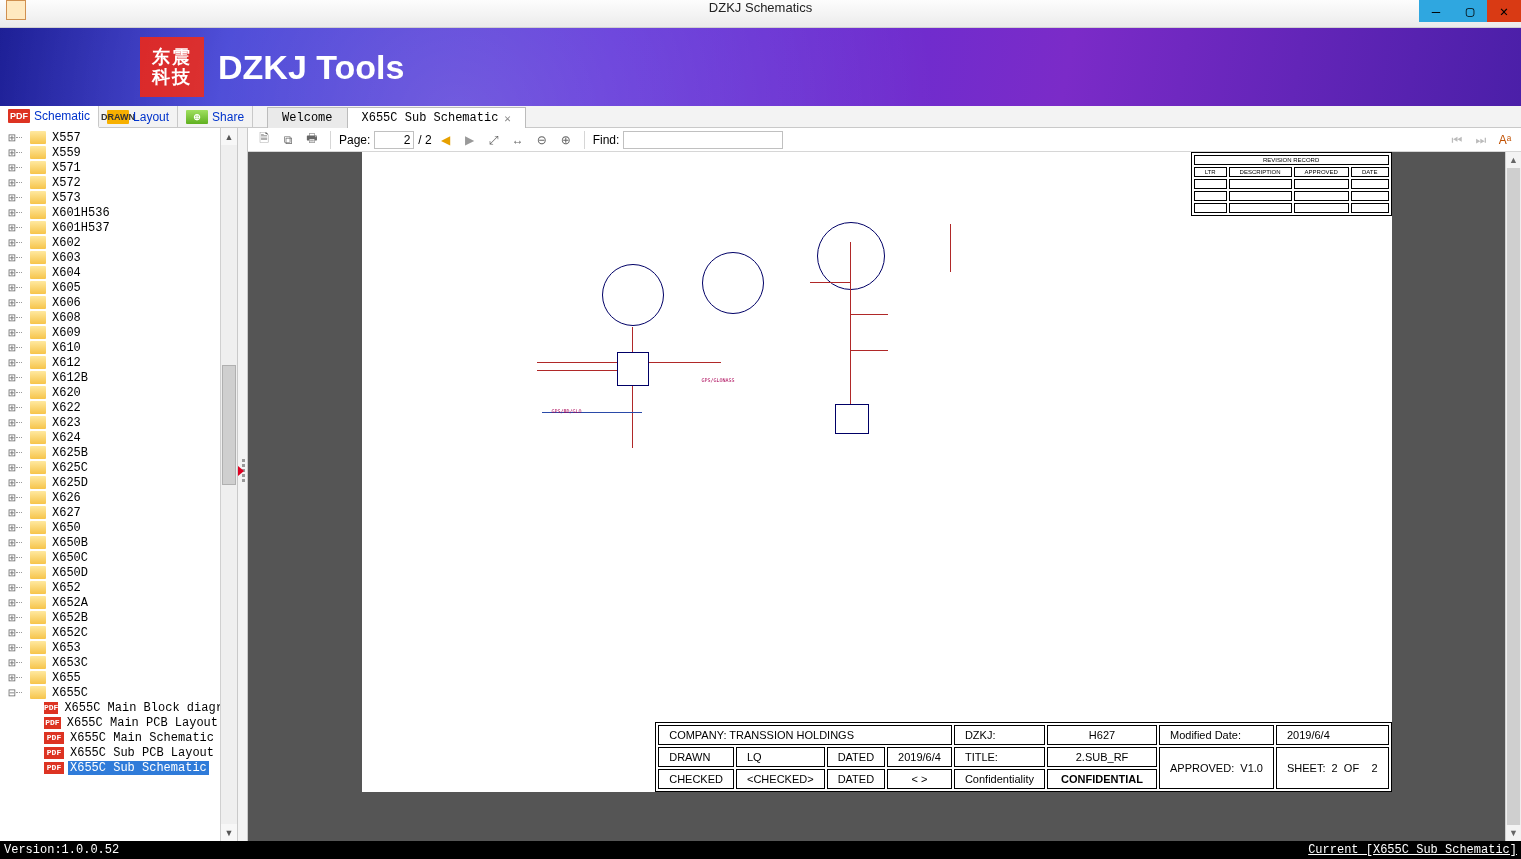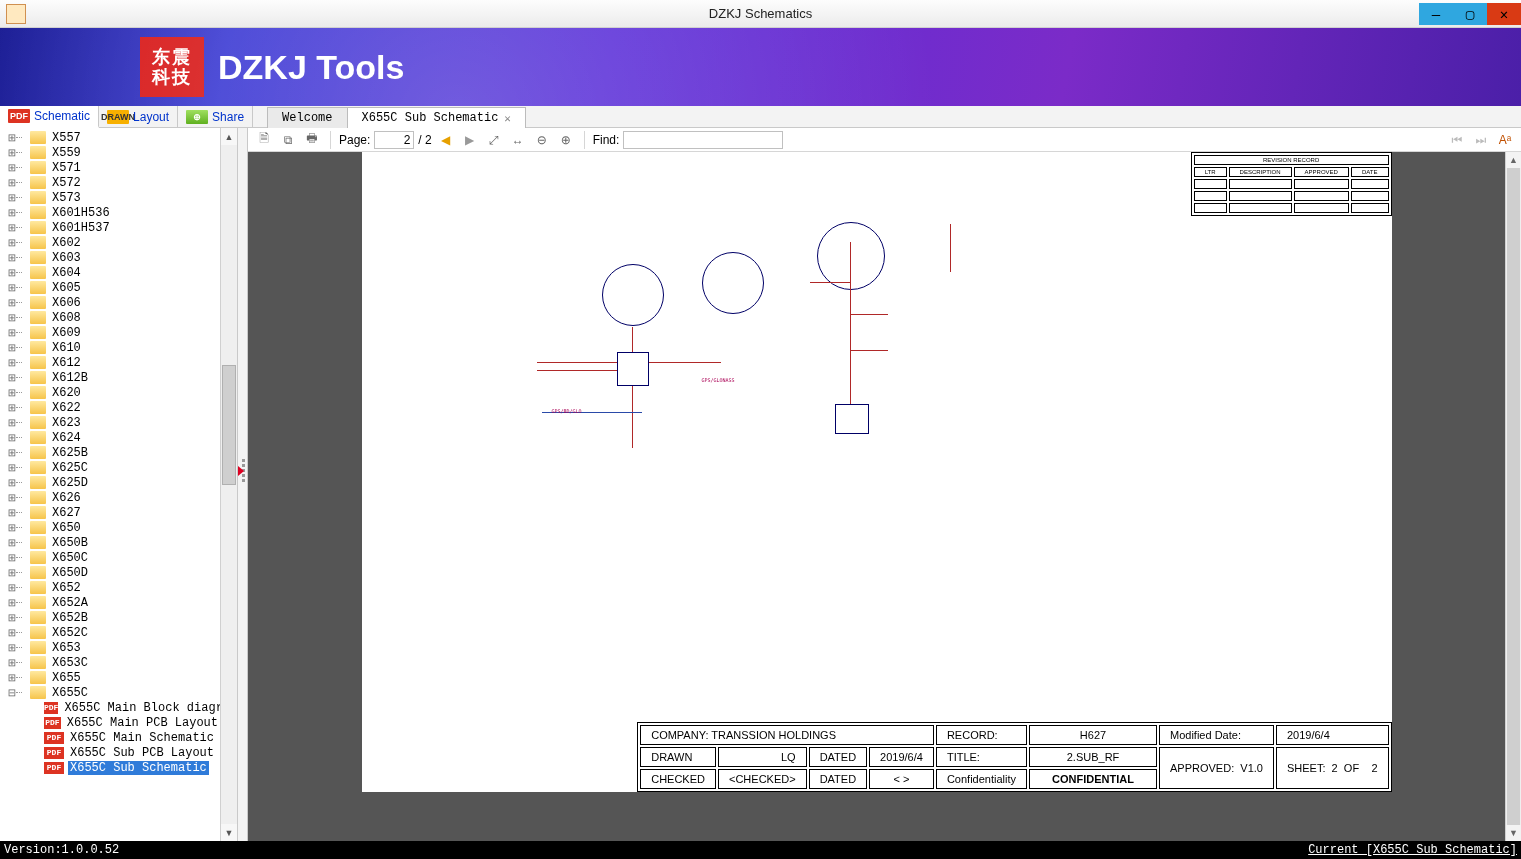--- a/index.html
+++ b/index.html
@@ -1,19 +1,19 @@
 <!DOCTYPE html>
 <html><head>
 <meta charset="utf-8">
 <style>
 * { box-sizing: border-box; margin: 0; padding: 0; }
 body { font-family: "Segoe UI", Tahoma, sans-serif; font-size: 12px; width: 1521px; height: 859px; overflow: hidden; background: #fff; }
 
 
-.titlebar { height: 28px; background: linear-gradient(#fdfdfd,#ebebeb); display: flex; align-items: center; border-bottom: 1px solid #d0d0d0; position: relative; }
+.titlebar { height: 28px; background: linear-gradient(#fdfdfd,#ebebeb); display: flex; align-items: flex-start; border-bottom: 1px solid #d0d0d0; position: relative; }
 .titlebar .app-icon { width: 20px; height: 20px; margin: 0 6px; background: #ffe9c0; border: 1px solid #d09050; }
 .titlebar .title { position: absolute; left: 50%; transform: translateX(-50%); font-size: 13px; color: #222; }
 .titlebar .winbtns { margin-left: auto; display: flex; }
 .titlebar .winbtn { width: 34px; height: 22px; display: flex; align-items: center; justify-content: center; font-family: monospace; font-size: 14px; cursor: pointer; }
 .titlebar .winbtn.min { background: #2fa7e0; color: #000; }
 .titlebar .winbtn.max { background: #2fa7e0; color: #000; }
 .titlebar .winbtn.close { background: #d93a14; color: #000; }
 
 
 .banner { height: 78px; background: linear-gradient(100deg,#1c1e95 0%, #3c3bd4 15%, #5a2ed8 40%, #7b2bc8 70%, #4b1fa8 100%); display: flex; align-items: center; padding: 0 140px; color: #fff; position: relative; overflow: hidden; }
@@ -486,28 +486,28 @@
           <div class="sch wire" style="left:488px; top:162px; width:38px; height:1px;"></div>
           <div class="sch wire" style="left:488px; top:198px; width:38px; height:1px;"></div>
           <div class="sch wireb" style="left:180px; top:260px; width:100px; height:1px;"></div>
           <div class="sch txt" style="left:340px; top:225px; color:#a05;">GPS/GLONASS</div>
           <div class="sch txt" style="left:190px; top:256px; color:#a05;">GPS/BD/GLO</div>
 
           <table class="titleblock">
             <tbody>
                 <tr>
               <td colspan="4">COMPANY: TRANSSION HOLDINGS</td>
-              <td>RECORD:</td>
-              <td style="width:128px;text-align:center">H627</td>
+              <td>DZKJ:</td>
+              <td style="width:110px;text-align:center">H627</td>
               <td>Modified Date:</td>
               <td style="width:80px">2019/6/4</td>
             </tr>
             <tr>
               <td>DRAWN</td>
-              <td style="text-align:right">LQ</td>
+              <td style="text-align:left">LQ</td>
               <td>DATED</td>
               <td>2019/6/4</td>
               <td>TITLE:</td>
               <td style="text-align:center">2.SUB_RF</td>
               <td rowspan="2"><span>APPROVED:</span>&nbsp;&nbsp;<span>V1.0</span></td>
               <td rowspan="2"><span>SHEET:</span>&nbsp;&nbsp;<span>2</span>&nbsp;&nbsp;<span>OF</span>&nbsp;&nbsp;&nbsp;&nbsp;<span>2</span></td>
             </tr>
             <tr>
               <td>CHECKED</td>
               <td style="text-align:left">&lt;CHECKED&gt;</td>

